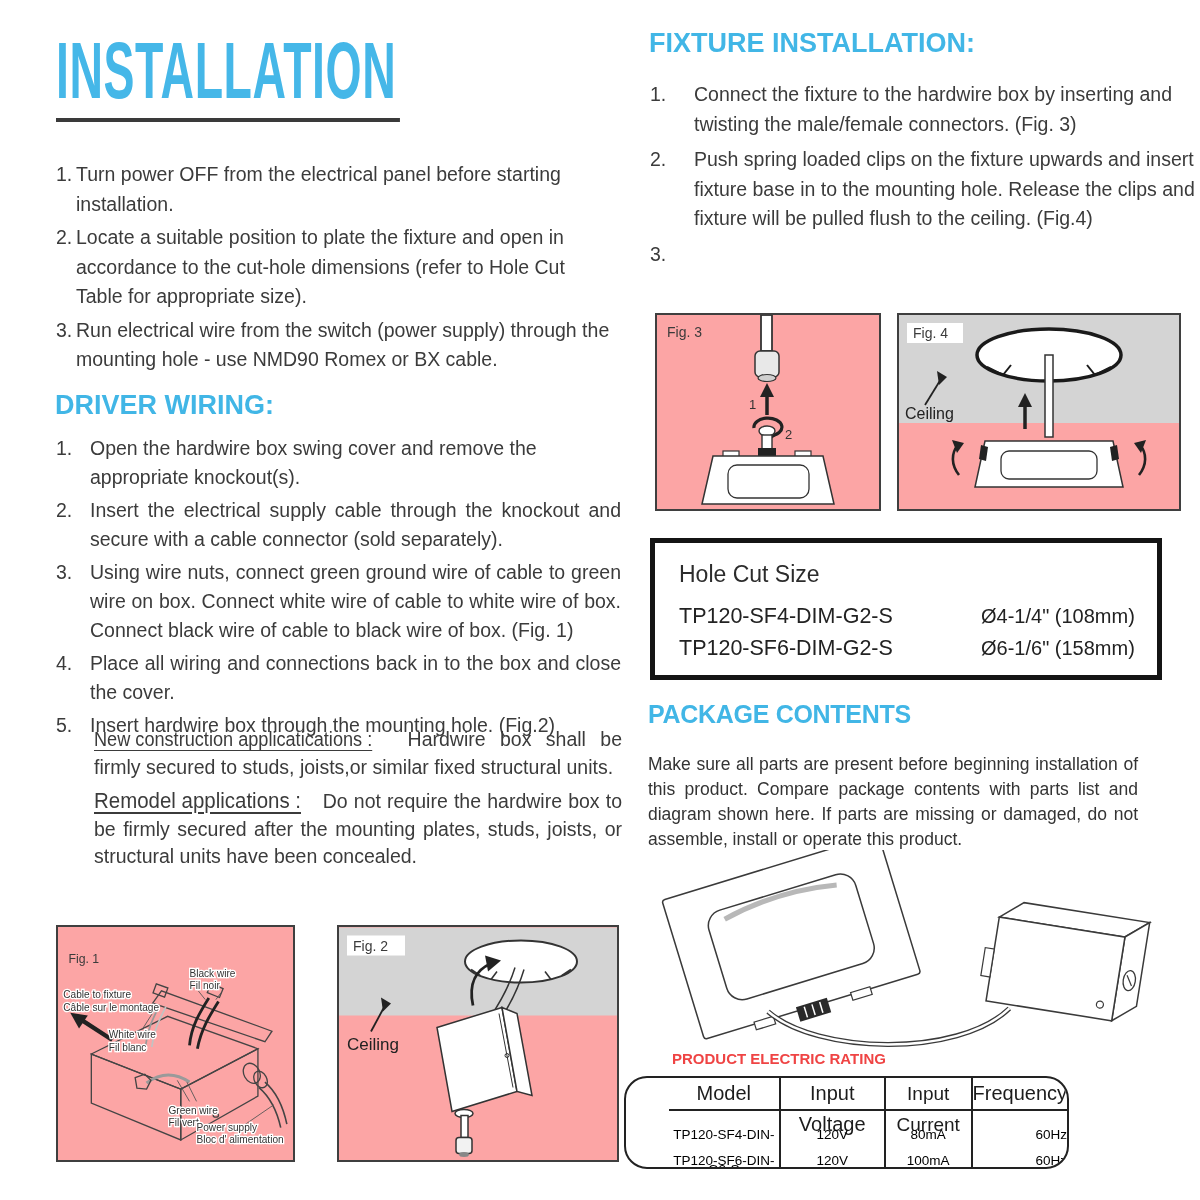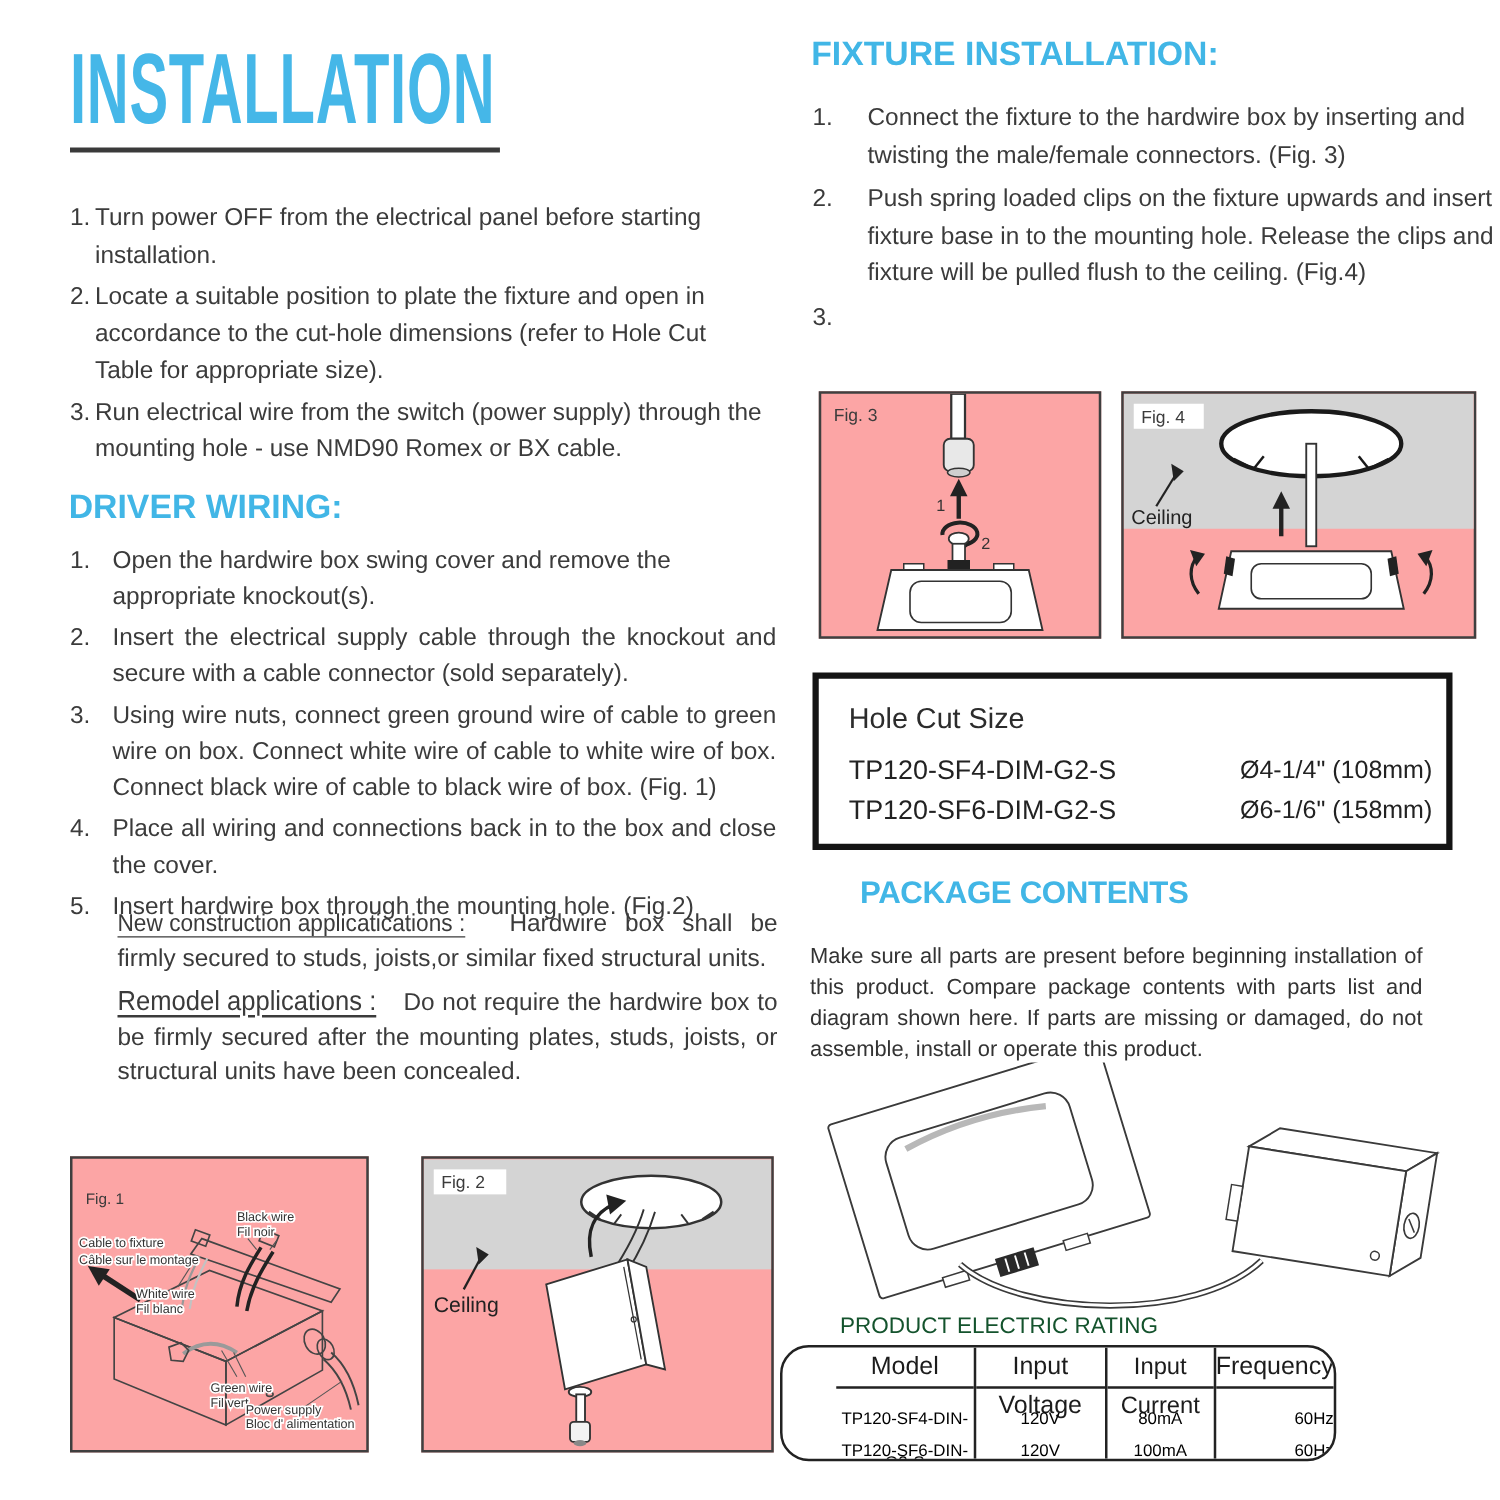--- a/index.html
+++ b/index.html
@@ -8,21 +8,21 @@
   .abs{position:absolute;}
 
   
   #main-title{left:56px;top:34px;display:inline-block;font-size:80px;font-weight:bold;
     color:#45b7e8;line-height:0.92;letter-spacing:1px;transform:scaleX(0.58);
     transform-origin:left top;padding:0 6px 10px 0;border-bottom:4px solid #3a3a3a;}
 
   .cyan-h{color:#41b6e6;font-weight:bold;letter-spacing:0;}
   #driver-heading{left:55px;top:390px;font-size:27px;}
   #fixture-heading{left:649px;top:28px;font-size:27px;}
-  #package-heading{left:648px;top:700px;font-size:25px;letter-spacing:-0.3px;margin-left:40px;}
+  #package-heading{left:648px;top:700px;font-size:25px;letter-spacing:-0.3px;}
 
   
   .steplist{font-size:19.5px;line-height:29.5px;}
   .step{position:relative;margin-bottom:4px;}
   .step .num{position:absolute;left:0;top:0;}
   #install-steps{left:56px;top:160px;width:556px;}
   #install-steps .step{padding-left:20px;}
   #install-steps .num{left:0;}
   #driver-steps{left:56px;top:434px;width:565px;line-height:29px;}
   #driver-steps .step{padding-left:34px;}
@@ -44,33 +44,33 @@
   #fig4{left:897px;top:313px;width:284px;height:198px;border-width:2px;}
   .figbox svg{display:block;width:100%;height:100%;}
   .figcap{font-size:14px;fill:#3b3b3b;}
   .figlabel{font-size:11.5px;fill:#333;paint-order:stroke;stroke:#fff;stroke-width:3px;}
   .line{stroke:#444;stroke-width:1.5;fill:none;}
 
   
   #holecut{left:650px;top:538px;width:512px;height:142px;border:5px solid #141414;
            box-sizing:border-box;padding:18px 0 0 24px;}
   #holecut .hc-head{font-size:23px;color:#2c2c2c;margin-bottom:12px;}
-  .hc-row{display:flex;font-size:21.5px;line-height:32px;color:#222;gap:11px;}
+  .hc-row{display:flex;font-size:21.5px;line-height:32px;color:#222;}
   .hc-model{width:302px;}
   .hc-size{font-size:20px;}
 
   
   #package-body{left:648px;top:752px;width:490px;font-size:17.5px;line-height:25px;
                 text-align:justify;color:#333;}
 
   
   #product-diagram{left:655px;top:850px;width:525px;height:200px;}
 
   
-  #rating-label{left:672px;top:1050px;font-size:18px;font-weight:normal;color:#14532d;}
+  #rating-label{left:672px;top:1050px;font-size:15px;font-weight:bold;color:#ef4444;}
   #rating-table{left:624px;top:1076px;width:445px;height:93px;border:2.5px solid #222;
     border-radius:23px;box-sizing:border-box;display:flex;overflow:hidden;background:#fff;padding-left:43px;}
   .rt-col{display:flex;flex-direction:column;border-right:2px solid #222;box-sizing:border-box;}
   .rt-col:last-child{border-right:none;align-items:flex-end;}
   .rt-head{height:31px;line-height:31px;text-align:center;font-size:20px;color:#1c1c1c;
            border-bottom:2px solid #222;}
   .rt-cell{height:26px;line-height:35px;text-align:center;font-size:13.5px;color:#000000;}
   .rt-body{padding-top:6px;}
 </style>
 </head>

